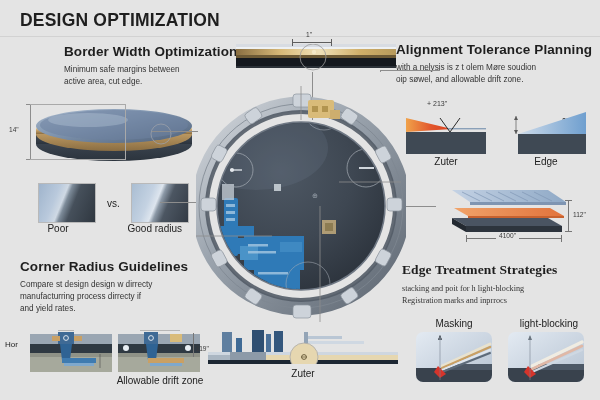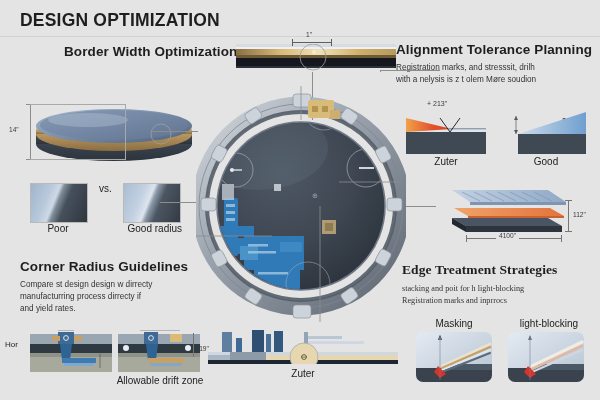--- a/index.html
+++ b/index.html
@@ -42,20 +42,24 @@
 </head>
 <body>
 
 <div class="stage">
 
   <div class="abs page-title">DESIGN OPTIMIZATION</div>
   <div class="abs title-rule"></div>
 
   <div class="abs" style="left:20px;top:44px;margin-left:44px;">
     <div class="sect-title">Border Width Optimization</div>
+    <div class="sect-body" style="margin-top:5px;">
+      <div>Minimum safe margins between</div>
+      <div>active area, cut edge.</div>
+    </div>
   </div>
 
   <svg class="abs" style="left:18px;top:98px;" width="192" height="72" viewBox="0 0 192 72">
     <defs>
       <linearGradient id="discTop" x1="0" y1="0" x2="1" y2="1">
         <stop offset="0%" stop-color="#9dafc6"></stop>
         <stop offset="38%" stop-color="#8095b0"></stop>
         <stop offset="70%" stop-color="#5e7punkt" stop-opacity="1"></stop>
         <stop offset="100%" stop-color="#53657d"></stop>
       </linearGradient>
@@ -95,38 +99,38 @@
     <div class="abs hline" style="left:26px;top:159px;width:9px;"></div>
     <div class="abs hline" style="left:30px;top:104px;width:96px;background:#a9a9a9;"></div>
     <div class="abs hline" style="left:30px;top:159px;width:96px;background:#a9a9a9;"></div>
     <div class="abs vline" style="left:125px;top:104px;height:56px;background:#a9a9a9;"></div>
     <div class="abs dim" style="left:9px;top:126px;">14"</div>
   </div>
 
   <div class="abs hline" style="left:152px;top:131px;width:46px;"></div>
 
   <div class="abs" style="left:30px;top:183px;">
-    <div style="display:flex;align-items:flex-start;gap:11px;">
+    <div style="display:flex;align-items:center;gap:11px;margin-left:8px;">
       <div class="swatch"></div>
       <div class="cap">vs.</div>
       <div class="swatch good"></div>
     </div>
     <div style="display:flex;gap:11px;margin-top:0;">
       <div class="cap" style="width:56px;">Poor</div>
       <div style="width:18px;"></div>
       <div class="cap" style="width:56px;text-align:right;">Good radius</div>
     </div>
   </div>
   <div class="abs hline" style="left:160px;top:202px;width:48px;"></div>
 
   <div class="abs" style="left:396px;top:42px;">
     <div class="sect-title">Alignment Tolerance Planning</div>
     <div class="sect-body" style="margin-top:5px;">
-      <div>Registration marks, and stresssit, drilh</div>
       <div>with a nelysis is z t olem Møre soudion</div>
+      <div>oip søwel,  and allowable drift zone.</div>
     </div>
   </div>
 
   <div class="abs dim" style="left:427px;top:100px;font-size:7px;">+ 213"</div>
   <svg class="abs" style="left:404px;top:110px;" width="84" height="44" viewBox="0 0 84 44">
     <defs>
       <linearGradient id="orangeWedge" x1="0" y1="0" x2="1" y2="0">
         <stop offset="0%" stop-color="#f0a24a"></stop>
         <stop offset="55%" stop-color="#e2562c"></stop>
         <stop offset="100%" stop-color="#d8401f"></stop>
@@ -146,21 +150,21 @@
         <stop offset="0%" stop-color="#cfdcea"></stop>
         <stop offset="100%" stop-color="#6f9fcf"></stop>
       </linearGradient>
     </defs>
     <rect x="14" y="24" width="68" height="20" fill="#3f4954"></rect>
     <polygon points="14,24 82,2 82,24" fill="url(#blueWedge)"></polygon>
     <line x1="12" y1="6" x2="12" y2="24" stroke="#5a5a5a" stroke-width="0.7"></line>
     <polygon points="12,6 10,10 14,10" fill="#5a5a5a"></polygon>
     <polygon points="12,24 10,20 14,20" fill="#5a5a5a"></polygon>
   </svg>
-  <div class="abs cap" style="left:504px;top:156px;width:84px;">Good</div>
+  <div class="abs cap" style="left:504px;top:156px;width:84px;">Edge</div>
 
   <svg class="abs" style="left:430px;top:186px;" width="140" height="52" viewBox="0 0 140 52">
     <defs>
       <linearGradient id="lyrTop" x1="0" y1="0" x2="1" y2="0">
         <stop offset="0%" stop-color="#c4d2e4"></stop>
           <stop offset="100%" stop-color="#8fa9c6"></stop>
       </linearGradient>
       <linearGradient id="lyrOrg" x1="0" y1="0" x2="1" y2="0">
         <stop offset="0%" stop-color="#f0a36a"></stop>
           <stop offset="100%" stop-color="#e2733c"></stop>

